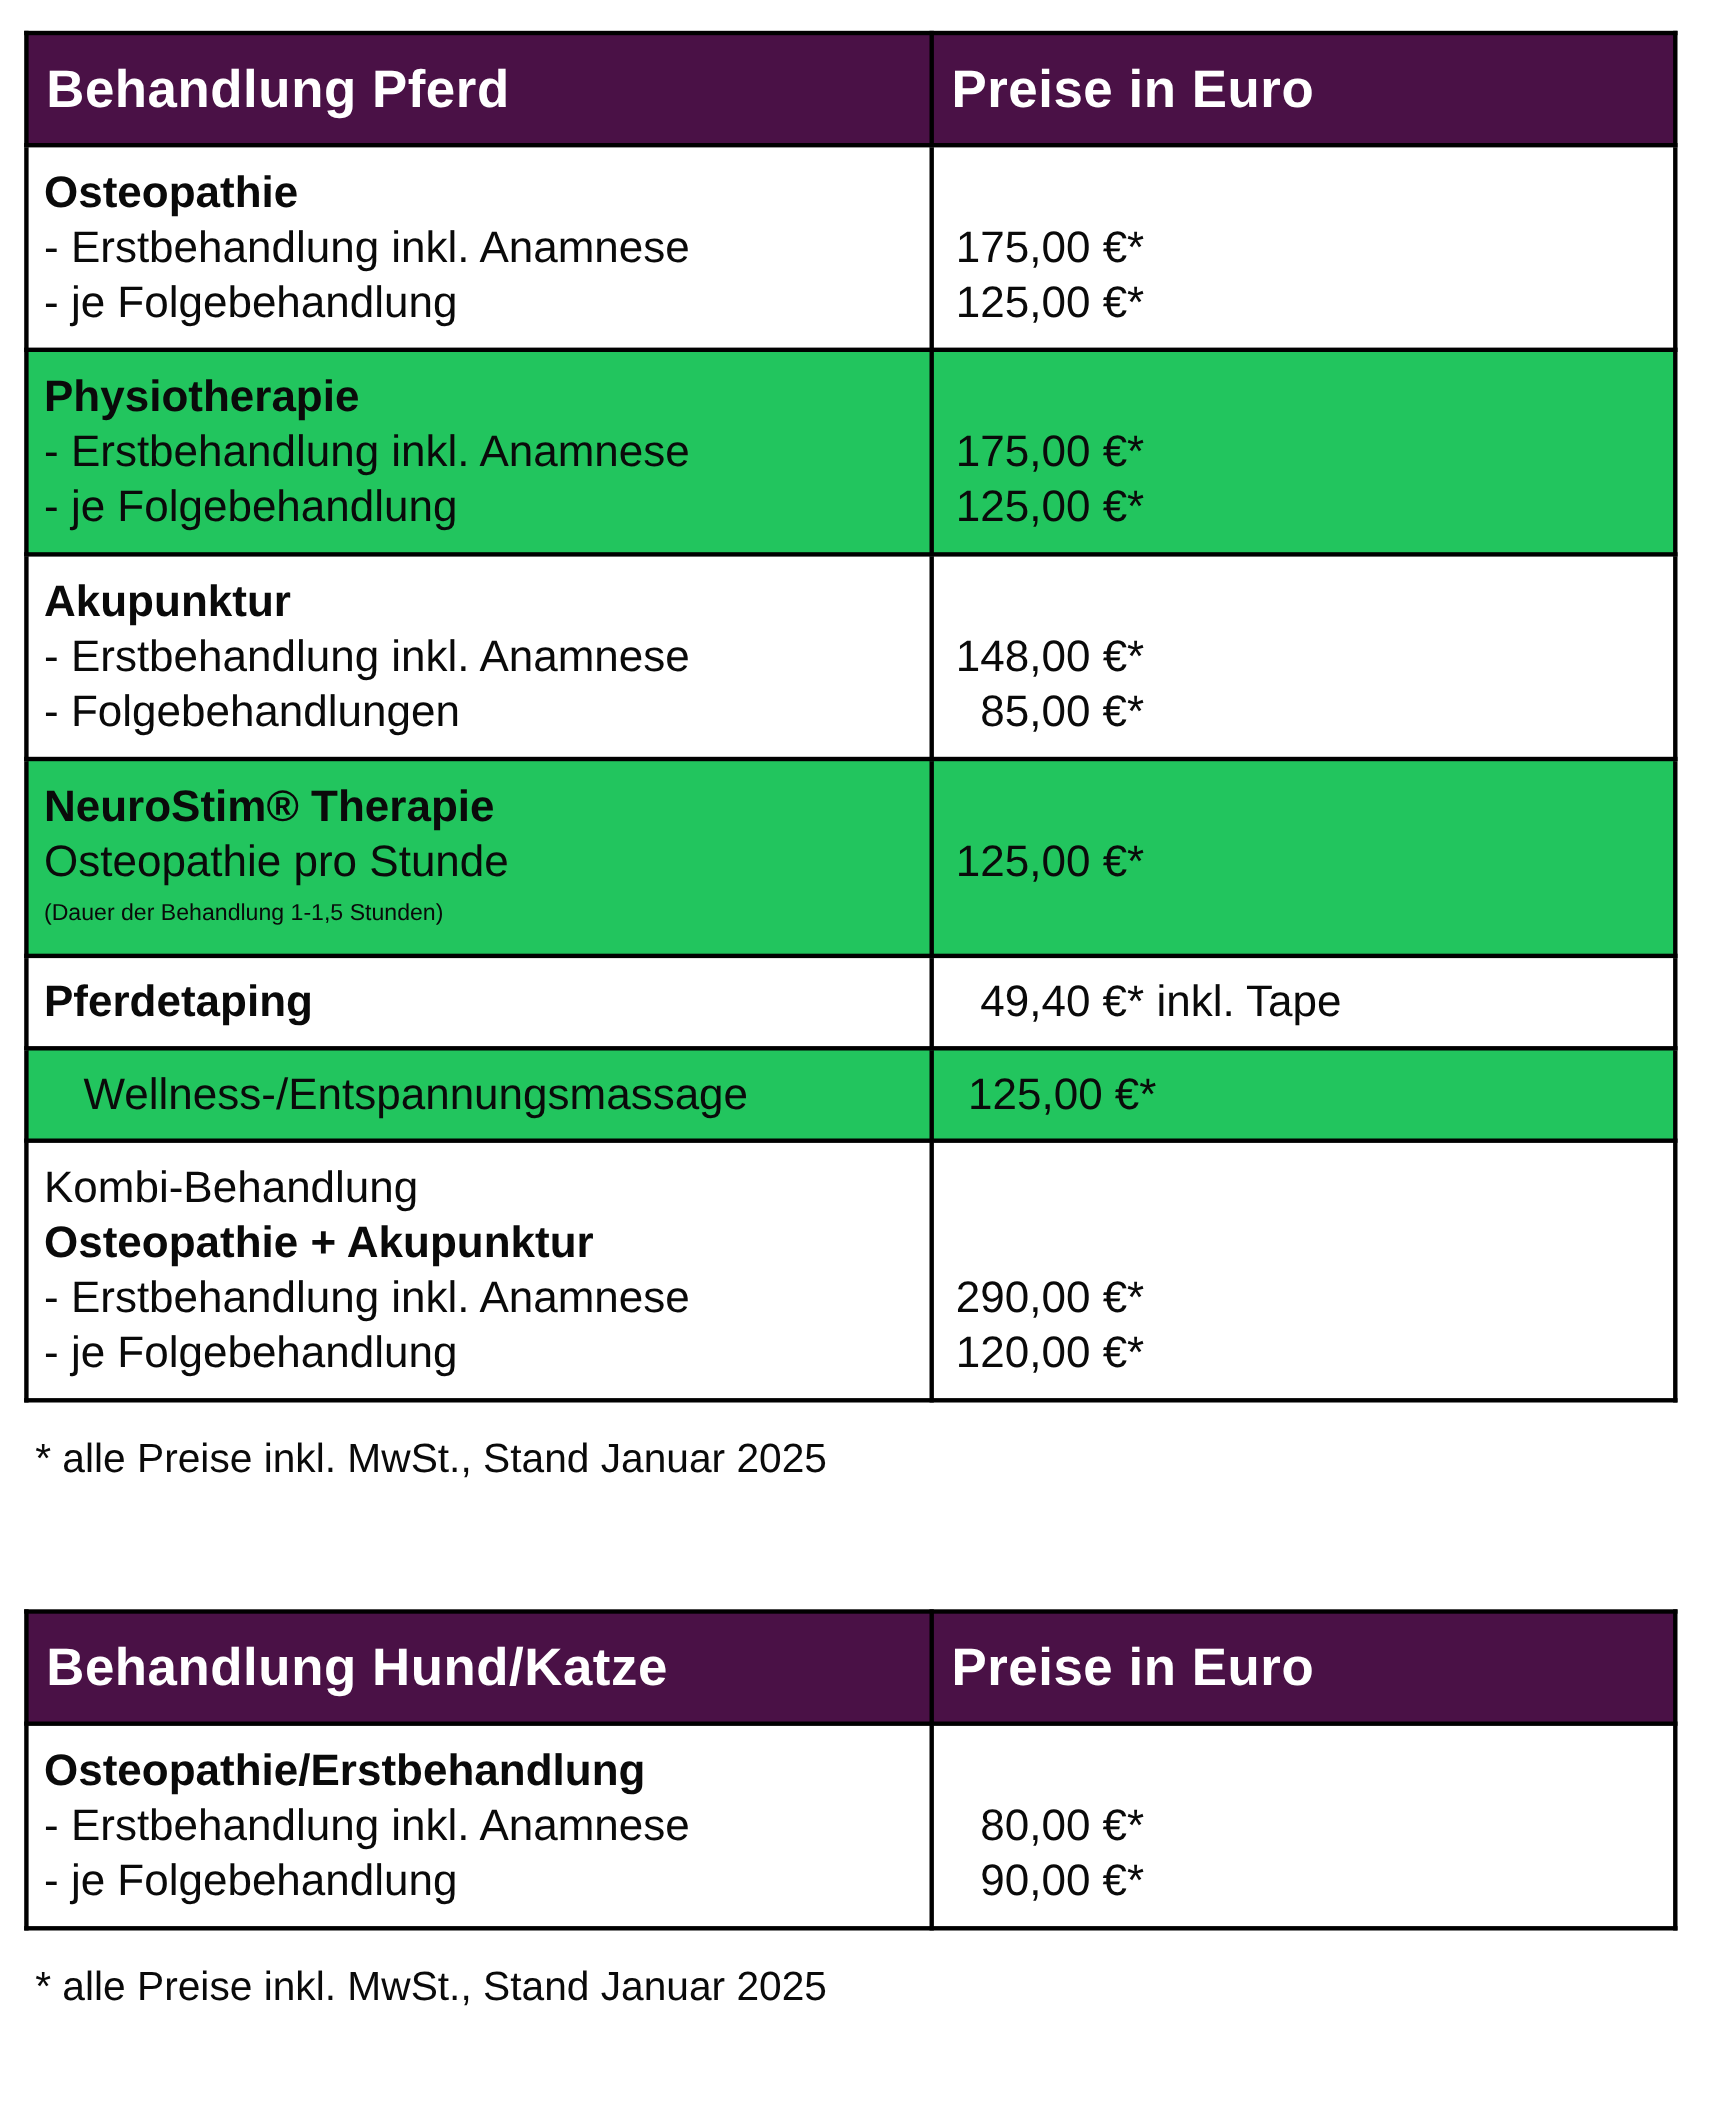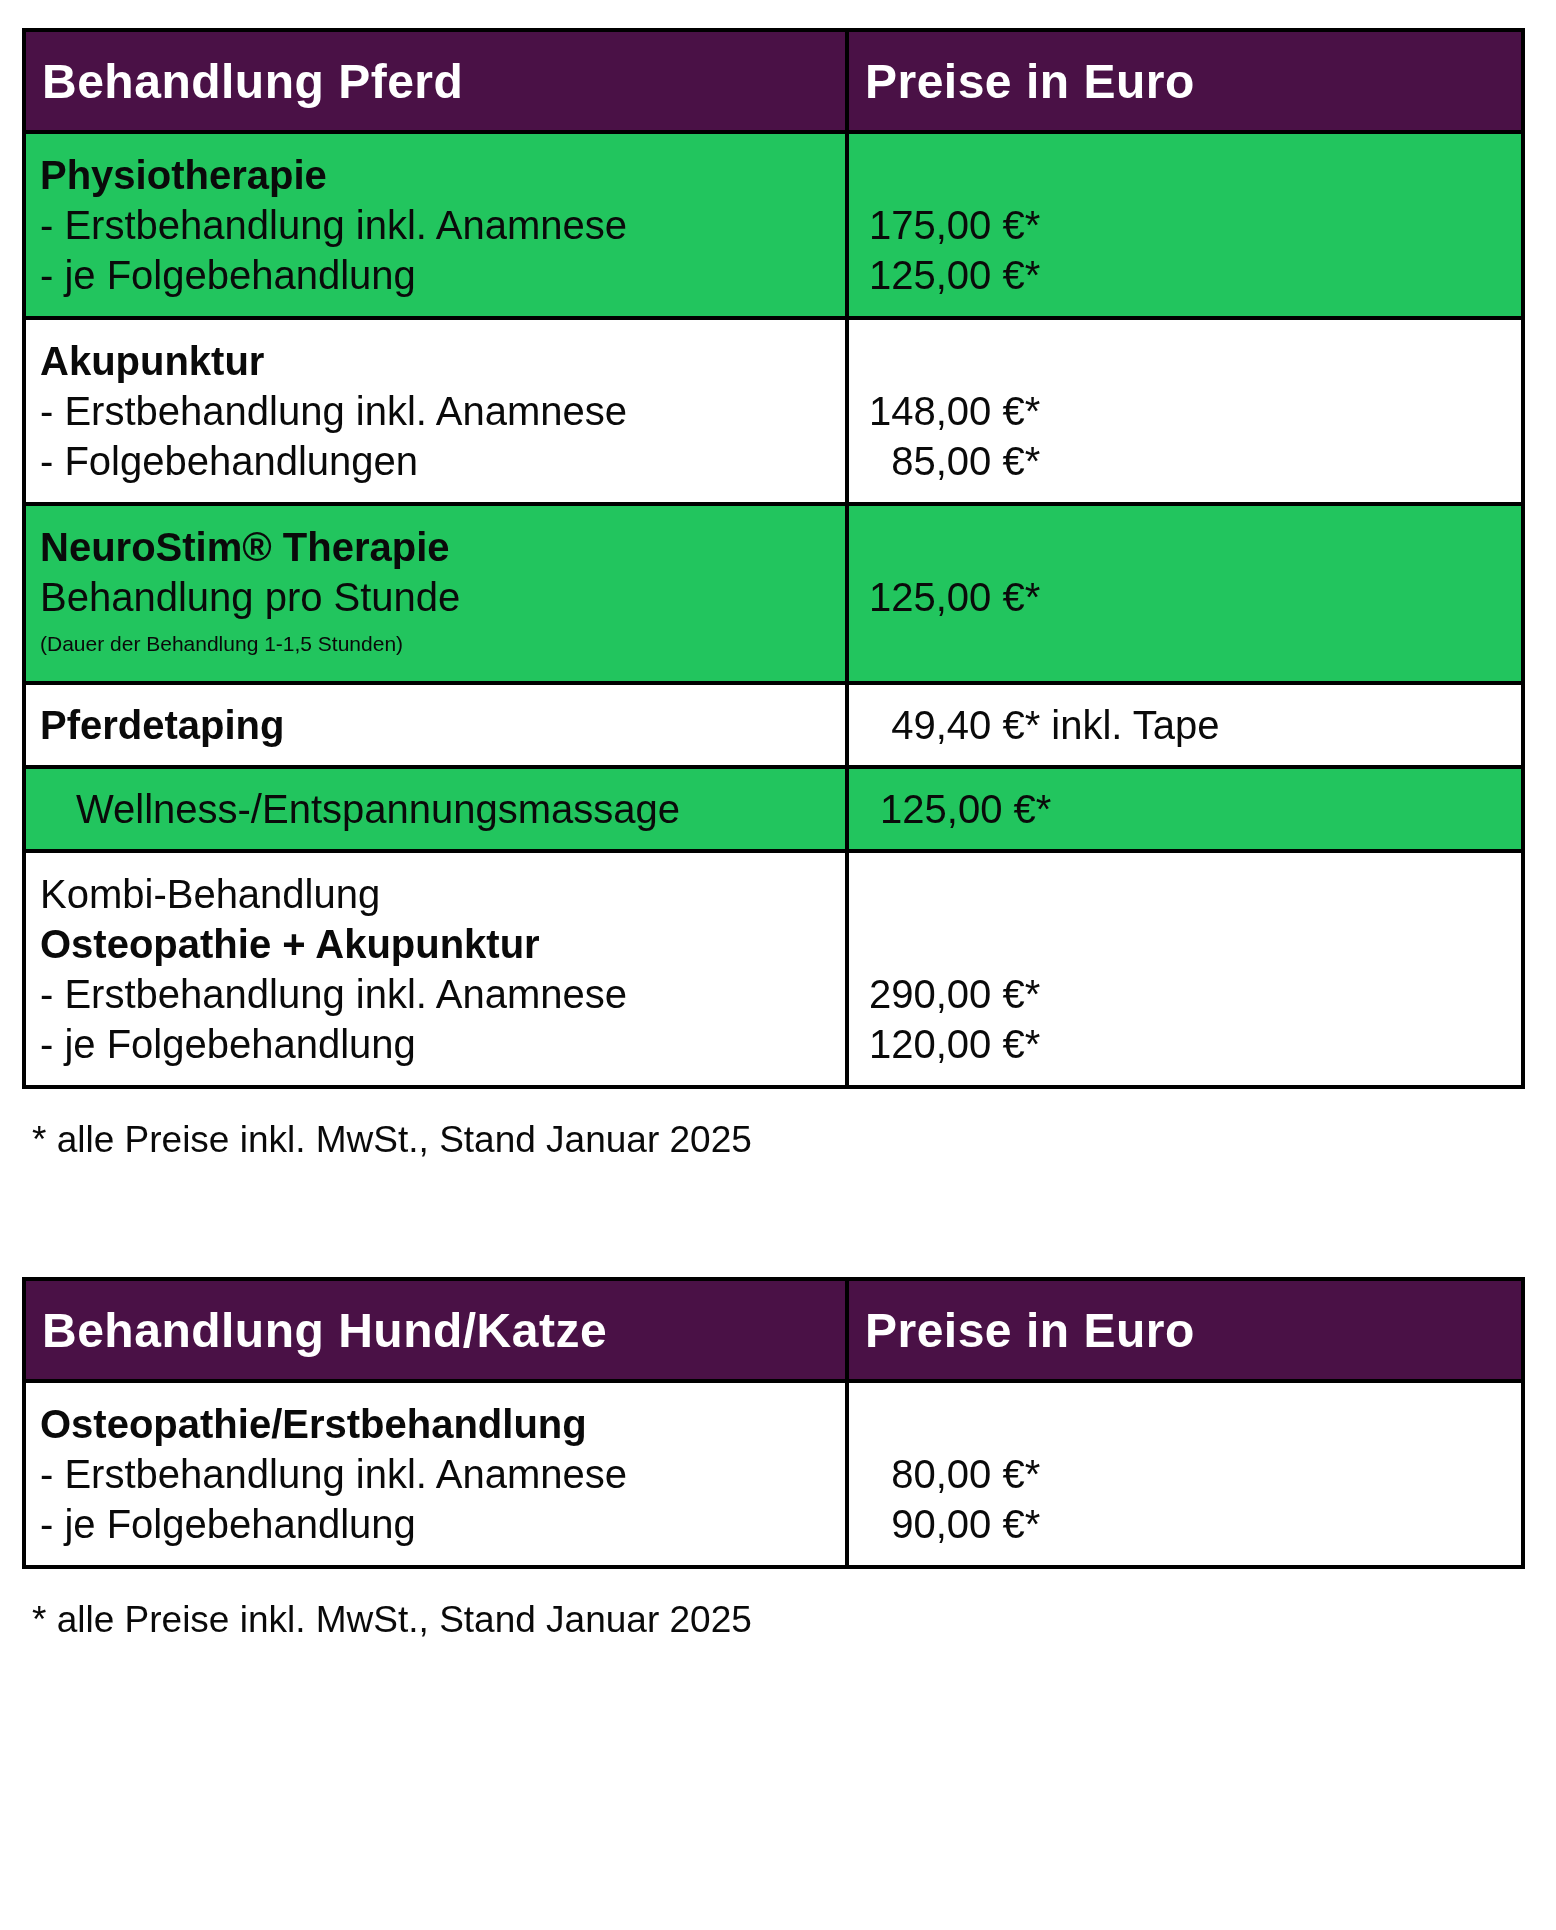--- a/index.html
+++ b/index.html
@@ -69,20 +69,32 @@
     <colgroup>
         <col class="svc-col">
         <col class="prc-col">
       </colgroup>
     <tbody>
         <tr>
       <th>Behandlung Pferd</th>
       <th>Preise in Euro</th>
     </tr>
 
+    <tr>
+      <td class="svc">
+        <div class="ln title">Osteopathie</div>
+        <div class="ln">- Erstbehandlung inkl. Anamnese</div>
+        <div class="ln">- je Folgebehandlung</div>
+      </td>
+      <td class="prc">
+        <div class="ln"></div>
+        <div class="ln">175,00 €*</div>
+        <div class="ln">125,00 €*</div>
+      </td>
+    </tr>
 
     <tr class="alt">
       <td class="svc">
         <div class="ln title">Physiotherapie</div>
         <div class="ln">- Erstbehandlung inkl. Anamnese</div>
         <div class="ln">- je Folgebehandlung</div>
       </td>
       <td class="prc">
         <div class="ln"></div>
         <div class="ln">175,00 €*</div>
@@ -99,21 +111,21 @@
       <td class="prc">
         <div class="ln"></div>
         <div class="ln">148,00 €*</div>
         <div class="ln">  85,00 €*</div>
       </td>
     </tr>
 
     <tr class="alt">
       <td class="svc">
         <div class="ln title">NeuroStim® Therapie</div>
-        <div class="ln">Behandlung pro Stunde</div>
+        <div class="ln">Osteopathie pro Stunde</div>
         <div class="ln small">(Dauer der Behandlung 1-1,5 Stunden)</div>
       </td>
       <td class="prc">
         <div class="ln"></div>
         <div class="ln">125,00 €*</div>
       </td>
     </tr>
 
     <tr class="single">
       <td class="svc">

